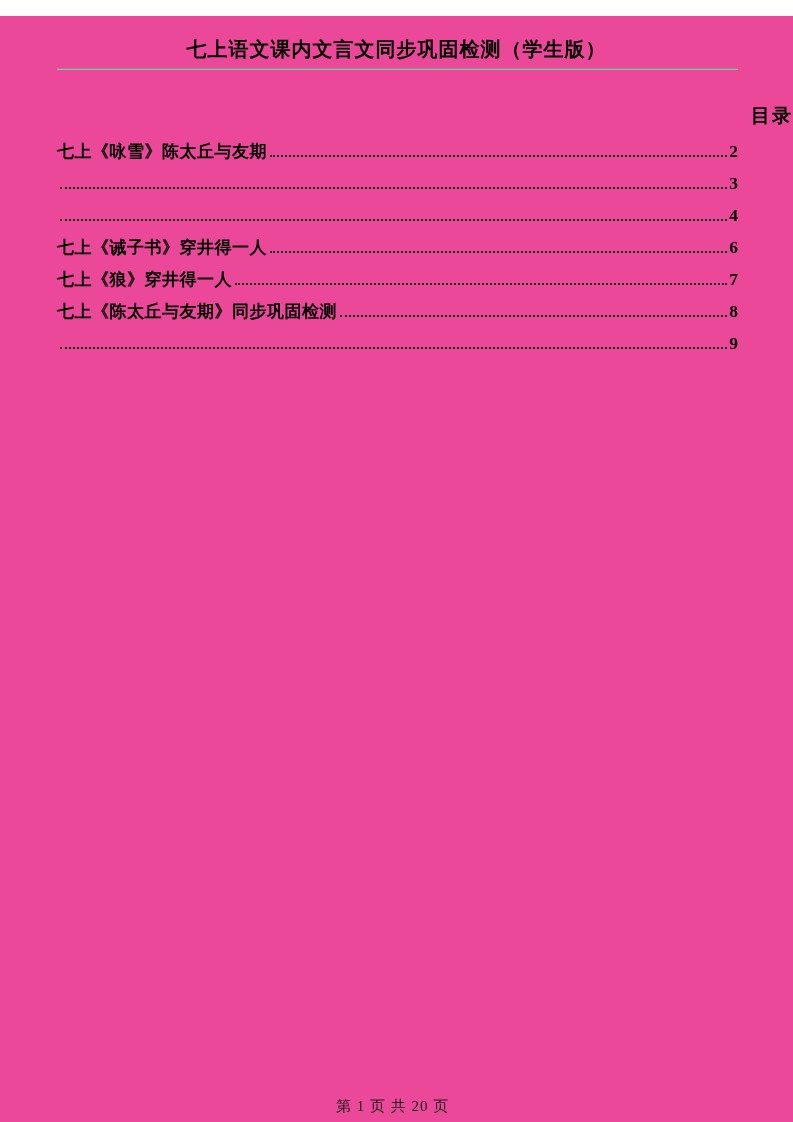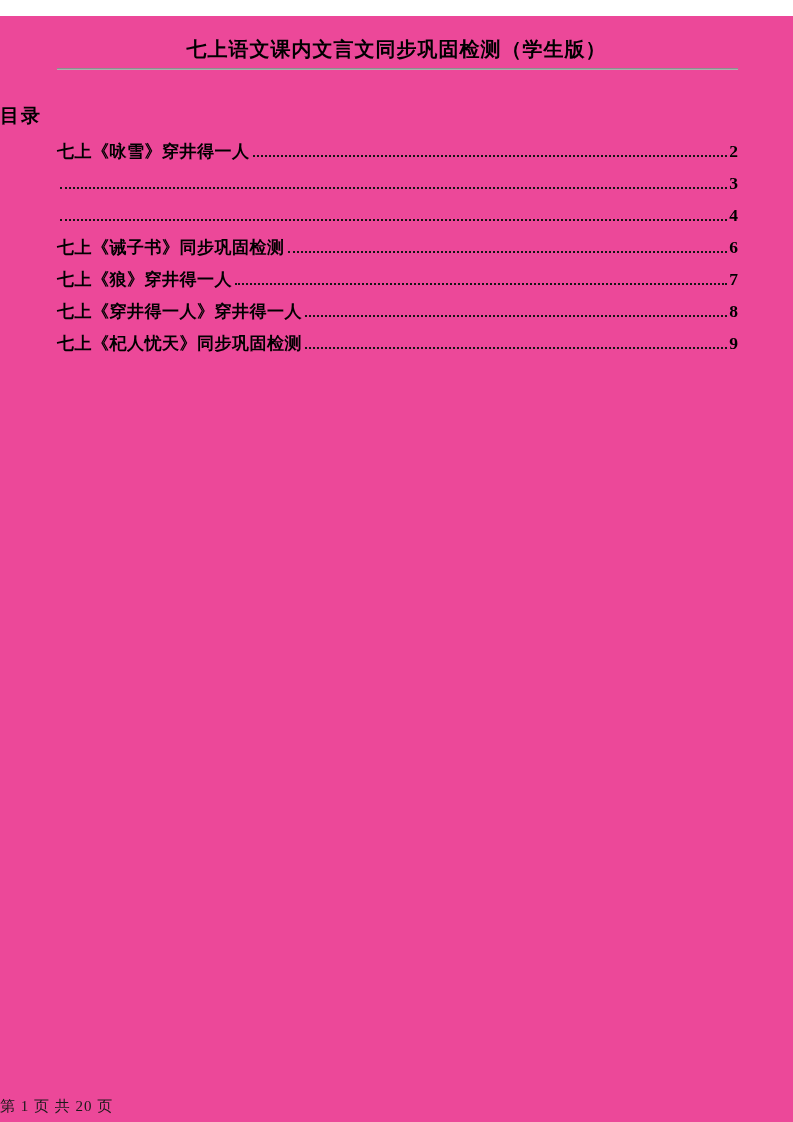--- a/index.html
+++ b/index.html
@@ -27,21 +27,21 @@
     letter-spacing: 1px;
   }
   .header-rule {
     margin: 7px 55px 0 57px;
     height: 2px;
     background: linear-gradient(#7d7d7d, #bfbfbf);
   }
   
   .toc-title {
     margin-top: 34px;
-    text-align: left;
+    text-align: right;
     font-size: 19px;
     line-height: 24px;
     font-weight: bold;
     letter-spacing: 2px;
   }
   .toc-rows {
     margin: 8px 55px 0 57px;
   }
   .toc-row {
     display: flex;
@@ -68,76 +68,75 @@
     font-size: 17.5px;
     font-weight: bold;
     white-space: nowrap;
   }
   
   .footer {
     position: absolute;
     left: 0;
     right: 8px;
     bottom: 22px;
-    text-align: left;
+    text-align: center;
     font-family: "Liberation Serif", serif;
     font-size: 15px;
     color: #1a1a1a;
     letter-spacing: 1px;
   }
 </style>
 </head>
 <body>
 
 <div class="page">
 
   <div class="header">
     <div class="header-title">七上语文课内文言文同步巩固检测（学生版）</div>
     <div class="header-rule"></div>
   </div>
 
   <div class="toc">
     <div class="toc-title">目录</div>
     <div class="toc-rows" id="toc-rows">
     <div class="toc-row">
-      <span class="toc-label">七上《咏雪》穿井得一人</span>
+      <span class="toc-label">七上《咏雪》陈太丘与友期</span>
       <span class="toc-leader"></span>
       <span class="toc-page">2</span>
     </div>
 
     <div class="toc-row">
       <span class="toc-leader"></span>
       <span class="toc-page">3</span>
     </div>
 
     <div class="toc-row">
       <span class="toc-leader"></span>
       <span class="toc-page">4</span>
     </div>
 
     <div class="toc-row">
-      <span class="toc-label">七上《诫子书》同步巩固检测</span>
+      <span class="toc-label">七上《诫子书》穿井得一人</span>
       <span class="toc-leader"></span>
       <span class="toc-page">6</span>
     </div>
 
     <div class="toc-row">
       <span class="toc-label">七上《狼》穿井得一人</span>
       <span class="toc-leader"></span>
       <span class="toc-page">7</span>
     </div>
 
     <div class="toc-row">
-      <span class="toc-label">七上《穿井得一人》穿井得一人</span>
+      <span class="toc-label">七上《陈太丘与友期》同步巩固检测</span>
       <span class="toc-leader"></span>
       <span class="toc-page">8</span>
     </div>
 
     <div class="toc-row">
-      <span class="toc-label">七上《杞人忧天》同步巩固检测</span>
       <span class="toc-leader"></span>
       <span class="toc-page">9</span>
     </div>
   </div>
   </div>
 
   <div class="footer">
     <span>第 1 页 共 20 页</span>
   </div>
 

